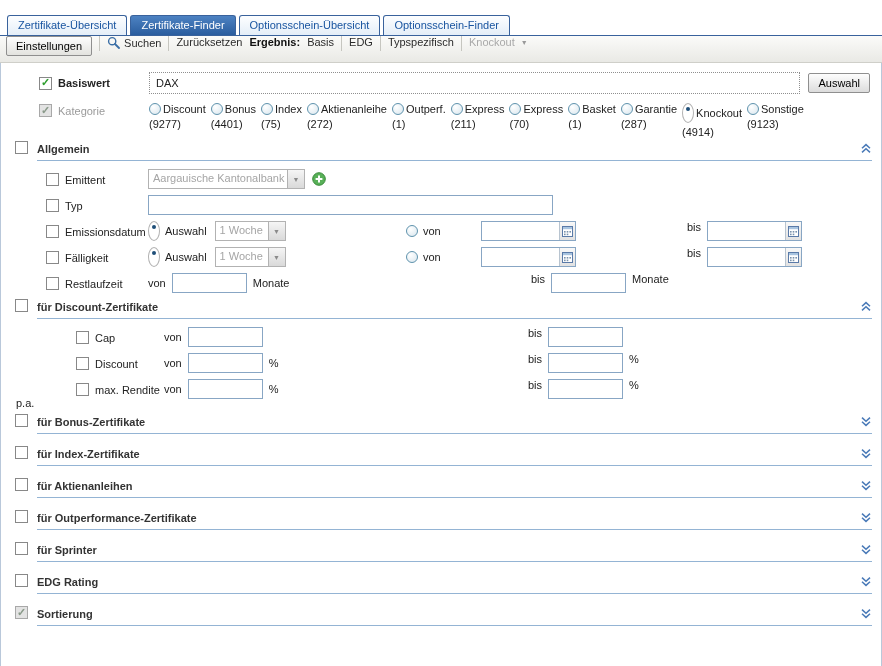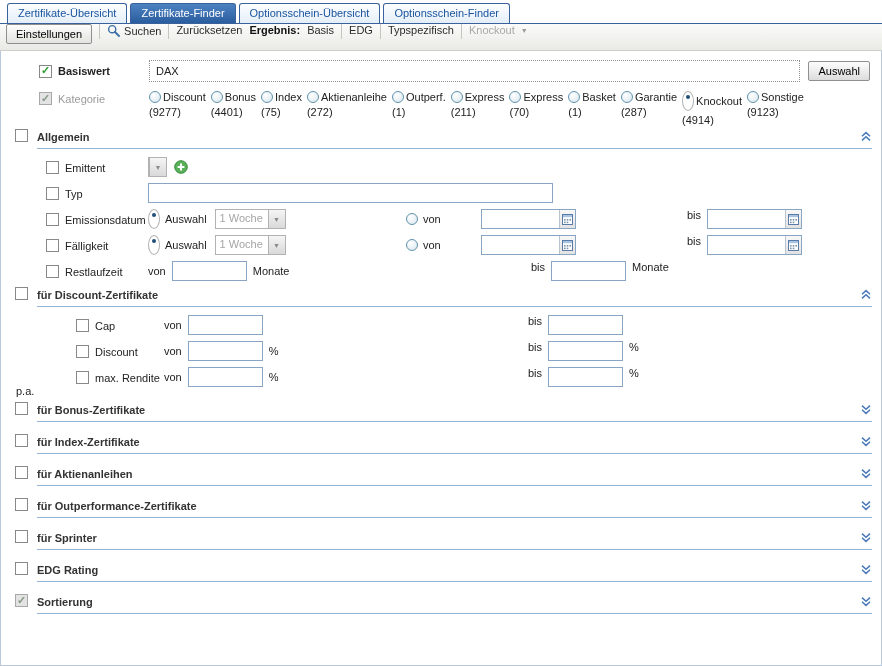--- a/index.html
+++ b/index.html
@@ -1,20 +1,20 @@
 <!DOCTYPE html>
 <html><head>
 <meta charset="utf-8">
 <style>
 *{box-sizing:border-box;margin:0;padding:0}
 html,body{width:882px;height:666px;overflow:hidden}
 body{font-family:"Liberation Sans",sans-serif;font-size:11px;color:#222;background:#fff}
 
 
-.tabbar{height:24px;display:flex;align-items:flex-end;gap:3px;padding:2px 0 0 7px;border-bottom:1px solid #39629c;background:#fff}
+.tabbar{height:36px;display:flex;align-items:flex-end;gap:3px;padding:2px 0 0 7px;border-bottom:1px solid #39629c;background:#fff}
 .tab{border:1px solid #39629c;border-bottom:none;border-radius:3px 3px 0 0;padding:3px 10px 4px;color:#1a55a0;background:linear-gradient(#fdfeff,#e4eef8);cursor:pointer;white-space:nowrap}
 .tab.active{background:linear-gradient(#4d82c2,#2a5d9e);color:#fff}
 
 
 .toolbar{height:27px;background:linear-gradient(#fbfbf9,#e9e9e5);border-bottom:1px solid #cfcfc9;display:flex;align-items:flex-start;padding:0 6px;gap:7px}
 .tb-btn{border:1px solid #8f8f8f;background:linear-gradient(#fdfdfd,#e3e3df);padding:3px 9px;border-radius:2px;cursor:pointer;font:inherit}
 .tb-sep{width:1px;height:15px;background:#c6c6c0}
 .tb-item{display:flex;align-items:center;gap:4px;cursor:pointer;color:#2b2b2b;white-space:nowrap}
 .tb-bold{font-weight:bold;color:#111}
 .tb-disabled{color:#a9a9a9;cursor:default}
@@ -219,20 +219,21 @@
             <path d="M1 5.2 L5 1.6 L9 5.2 M1 9.4 L5 5.8 L9 9.4" fill="none" stroke="#4a7ab8" stroke-width="1.5"></path>
           </svg></span>
     </div>
     <div class="secbody">
       <div class="frow">
         <span class="flbl">
           <span class="cb"></span>
           <span>Emittent</span>
         </span>
         <span class="sel">
+          <span class="seltxt" style="width:138px">Aargauische Kantonalbank</span>
           <span class="selarrow">▼</span>
         </span>
         <span class="plus">
             <svg width="14" height="14" viewBox="0 0 14 14">
               <circle cx="7" cy="7" r="6.3" fill="#58b058" stroke="#3a8a3a"></circle>
               <path d="M7 3.6 V10.4 M3.6 7 H10.4" stroke="#fff" stroke-width="2"></path>
             </svg>
           </span>
       </div>
       <div class="frow">

